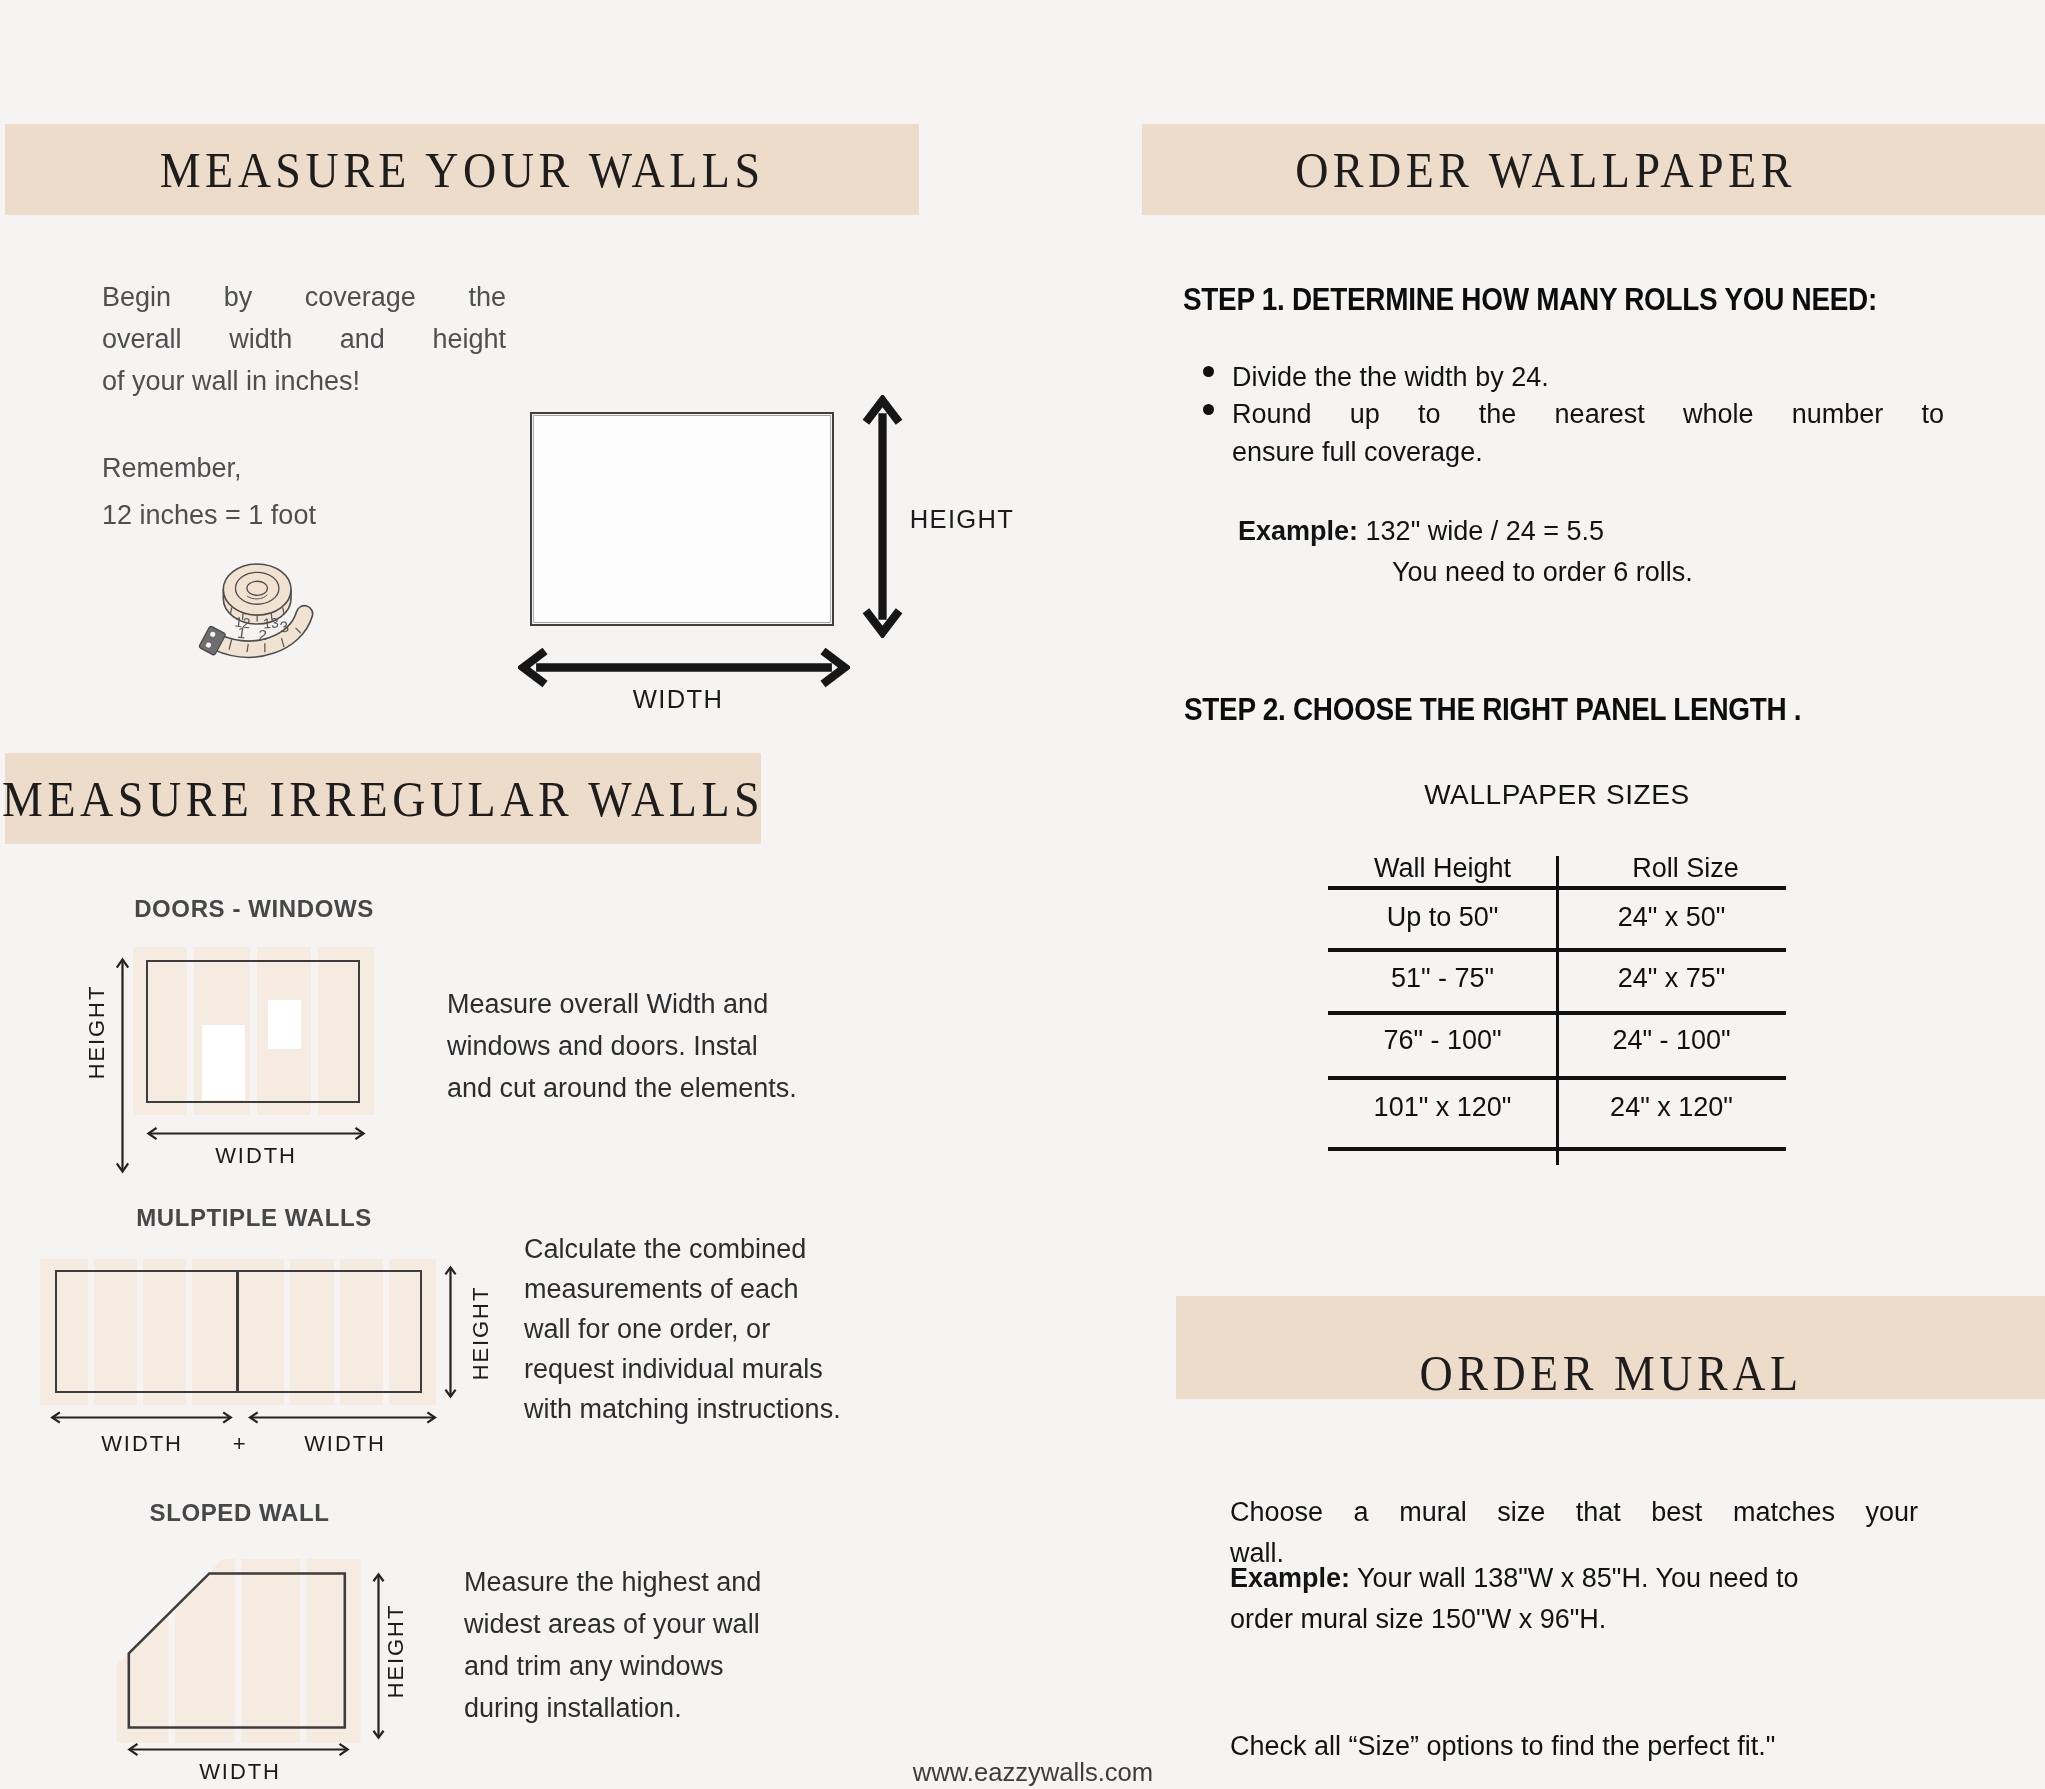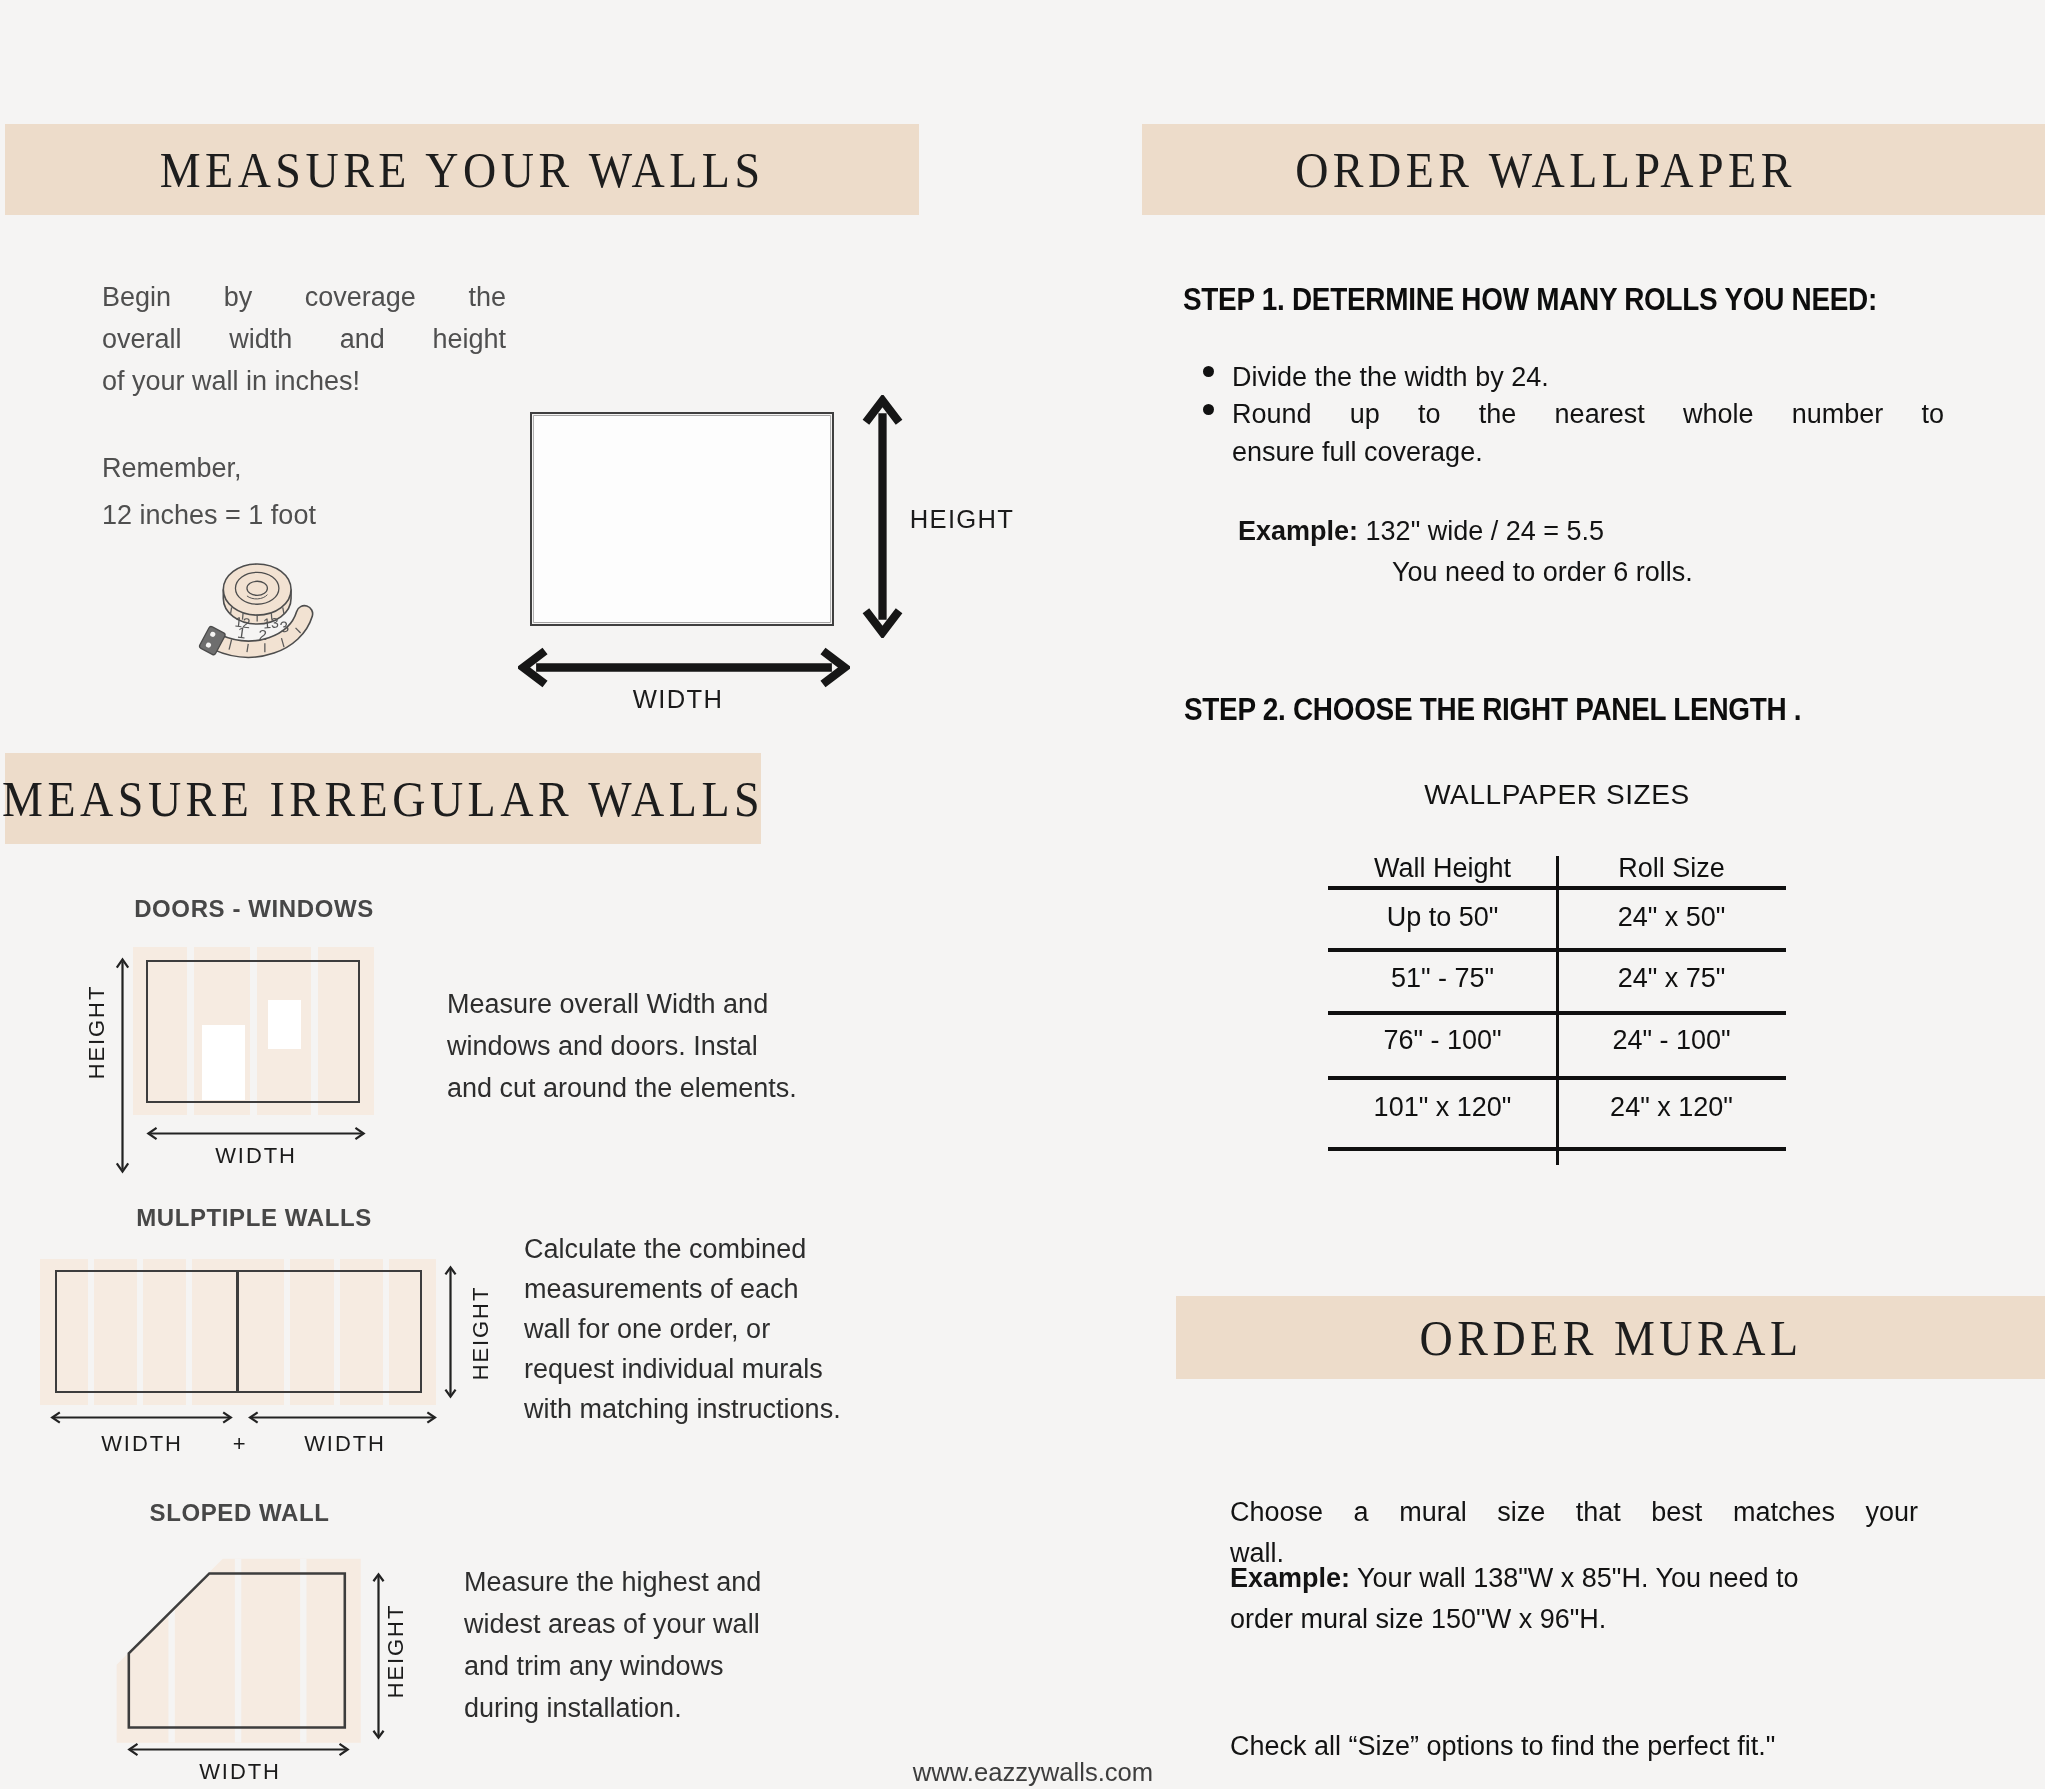--- a/index.html
+++ b/index.html
@@ -37,21 +37,21 @@
 
   <div class="band" style="left:5.1px;top:124px;width:914px;height:91px;">
     <span class="serif-title">MEASURE YOUR WALLS</span>
   </div>
   <div class="band" style="left:1142px;top:124px;width:903px;height:91px;padding-right:96px;box-sizing:border-box;">
     <span class="serif-title">ORDER WALLPAPER</span>
   </div>
   <div class="band" style="left:5.1px;top:753px;width:756px;height:91px;">
     <span class="serif-title">MEASURE IRREGULAR WALLS</span>
   </div>
-  <div class="band" style="left:1176px;top:1296px;width:870px;height:83px;">
+  <div class="band" style="left:1176px;top:1296px;width:870px;height:103px;align-items:flex-end;">
     <span class="serif-title">ORDER MURAL</span>
   </div>
 
   <div class="abs body-gray" style="left:102px;top:276px;width:404px;">
     <div class="jl">Begin by coverage the</div>
     <div class="jl">overall width and height</div>
     <div>of your wall in inches!</div>
   </div>
   <div class="abs body-gray" style="left:102px;top:447px;">
     <div>Remember,</div>
@@ -219,21 +219,21 @@
     <span>132" wide / 24 = 5.5</span>
   </div>
   <div class="abs body-black nw" style="left:1392px;top:552px;">You need to order 6 rolls.</div>
 
   <div class="abs step" style="left:1184px;top:692px;">STEP 2. CHOOSE THE RIGHT PANEL LENGTH .</div>
 
   <div class="abs" style="left:1330px;top:779px;width:454px;font-size:28px;letter-spacing:0.6px;color:#131313;text-align:center;">WALLPAPER SIZES</div>
 
   <div class="abs" style="left:1328px;top:850px;width:458px;height:320px;">
     <div class="cell" style="left:0;top:2.6px;width:229px;">Wall Height</div>
-    <div class="cell" style="left:229px;top:2.6px;width:229px;">Roll Size</div>
+    <div class="cell" style="left:243px;top:2.6px;width:229px;">Roll Size</div>
     <div class="tline" style="left:0;top:36px;width:458px;height:3.8px;"></div>
     <div class="tline" style="left:0;top:98px;width:458px;height:3.8px;"></div>
     <div class="tline" style="left:0;top:161px;width:458px;height:3.8px;"></div>
     <div class="tline" style="left:0;top:226px;width:458px;height:3.8px;"></div>
     <div class="tline" style="left:0;top:297px;width:458px;height:3.8px;"></div>
     <div class="tline" style="left:228px;top:6.4px;width:3.2px;height:309px;"></div>
     <div class="cell" style="left:0;top:52px;width:229px;">Up to 50"</div>
     <div class="cell" style="left:229px;top:52px;width:229px;">24" x 50"</div>
     <div class="cell" style="left:0;top:113px;width:229px;">51" - 75"</div>
     <div class="cell" style="left:229px;top:113px;width:229px;">24" x  75"</div>

